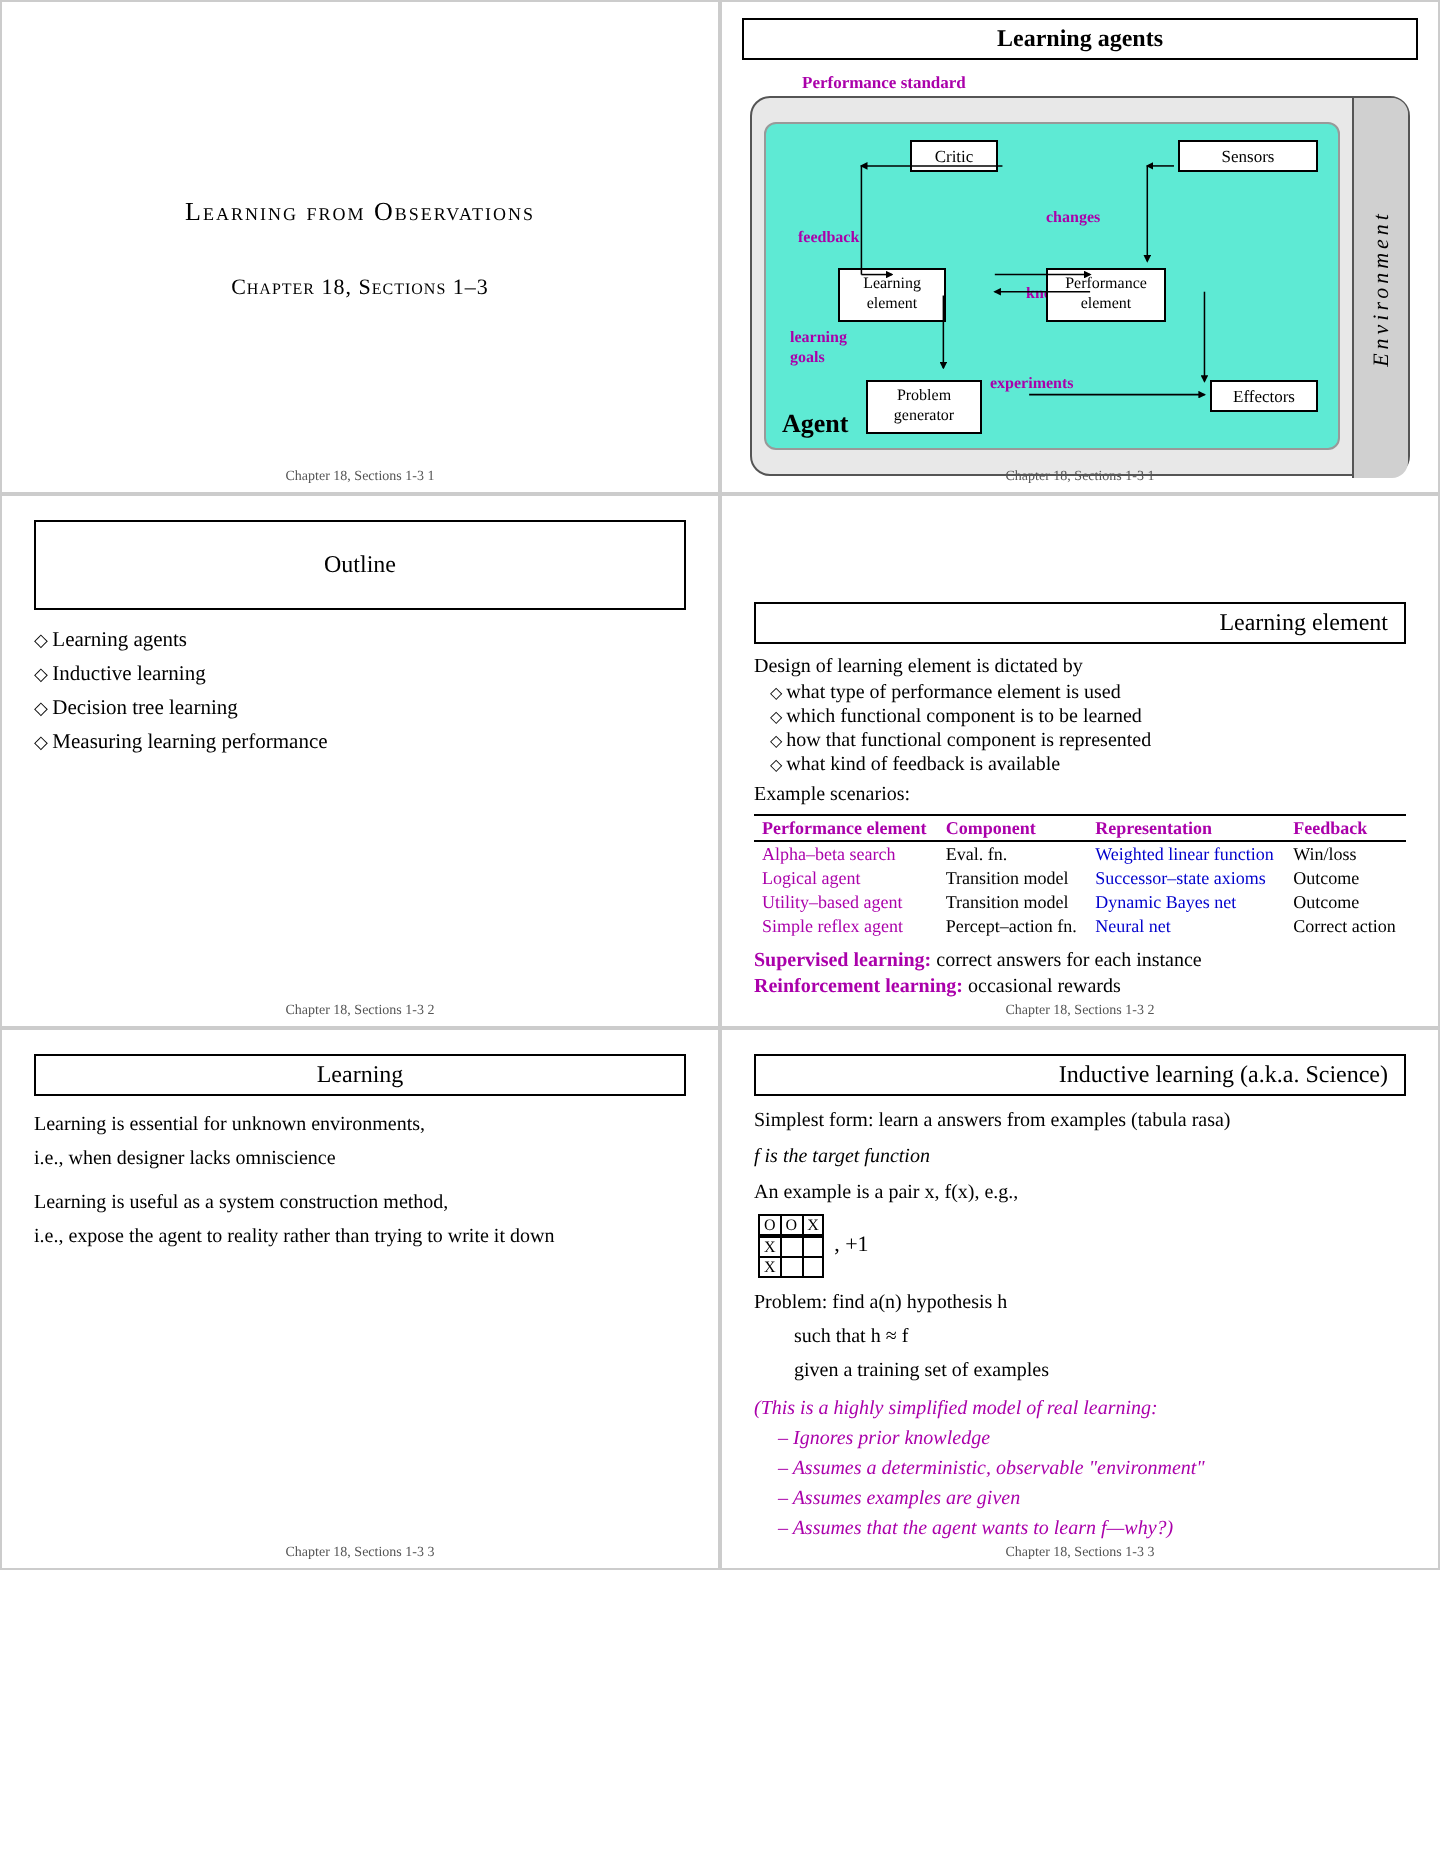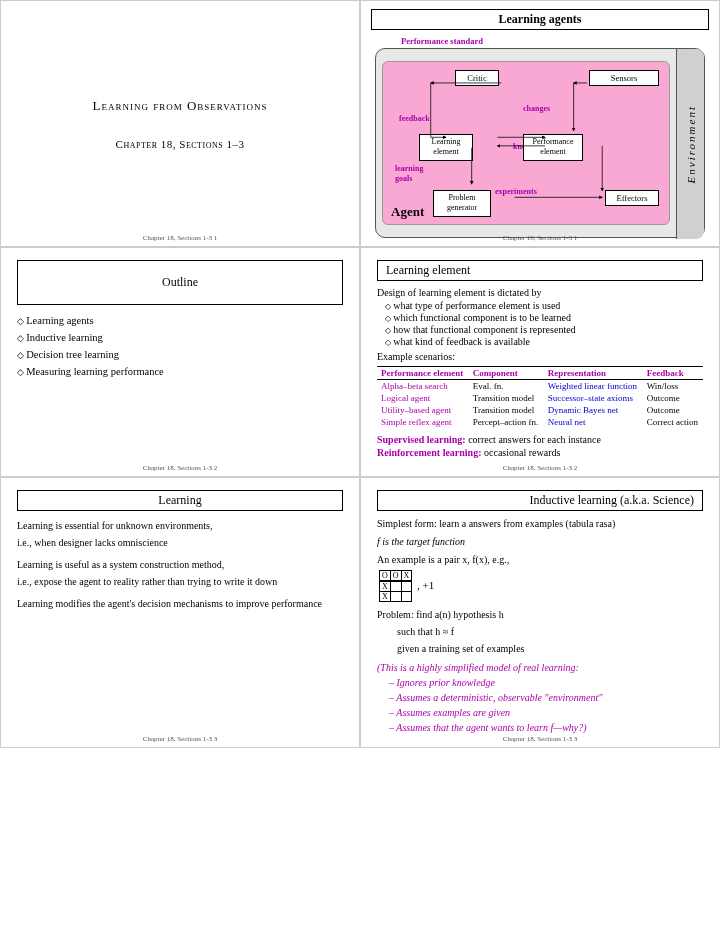--- a/index.html
+++ b/index.html
@@ -102,21 +102,21 @@
       letter-spacing: 2px;
     }
 
     
     .inner-box {
       position: absolute;
       left: 6px;
       top: 12px;
       right: 34px;
       bottom: 12px;
-      background: #f9a8d4;
+      background: #5eead4;
       border: 1px solid #999;
       border-radius: 6px;
     }
 
     
     .diag-box {
       position: absolute;
       background: #fff;
       border: 1px solid #000;
       text-align: center;
@@ -158,24 +158,25 @@
       font-size: 10.5px;
     }
     .slide-outline ul li::before {
       content: '◇  ';
       font-size: 9px;
     }
 
     
     .slide-learning-elem .slide-title {
       border: 1.5px solid #000;
-      text-align: left;
+      text-align: right;
       font-size: 12px;
       padding: 2px 8px;
       margin-bottom: 6px;
+      margin-top: 41px;
     }
     .slide-learning-elem p {
       font-size: 10px;
       margin-bottom: 2px;
     }
     .slide-learning-elem .sub-list {
       list-style: none;
       margin: 2px 0 4px 8px;
     }
     .slide-learning-elem .sub-list li {
@@ -438,21 +439,20 @@
       <span>Chapter 18, Sections 1-3   2</span>
     </div>
   </div>
 
   <div class="slide slide-learning">
     <div class="slide-title">Learning</div>
     <p>Learning is essential for unknown environments,</p>
     <p style="margin-bottom:8px;">i.e., when designer lacks omniscience</p>
     <p>Learning is useful as a system construction method,</p>
     <p style="margin-bottom:8px;">i.e., expose the agent to reality rather than trying to write it down</p>
-    <p>Learning modifies the agent's decision mechanisms to improve performance</p>
     <div class="slide-footer">
       <span>Chapter 18, Sections 1-3   3</span>
     </div>
   </div>
 
   <div class="slide slide-inductive">
     <div class="slide-title">Inductive learning (a.k.a. Science)</div>
     <p>
       <span>Simplest form:  learn a answers from examples (tabula rasa)</span>
     </p>

